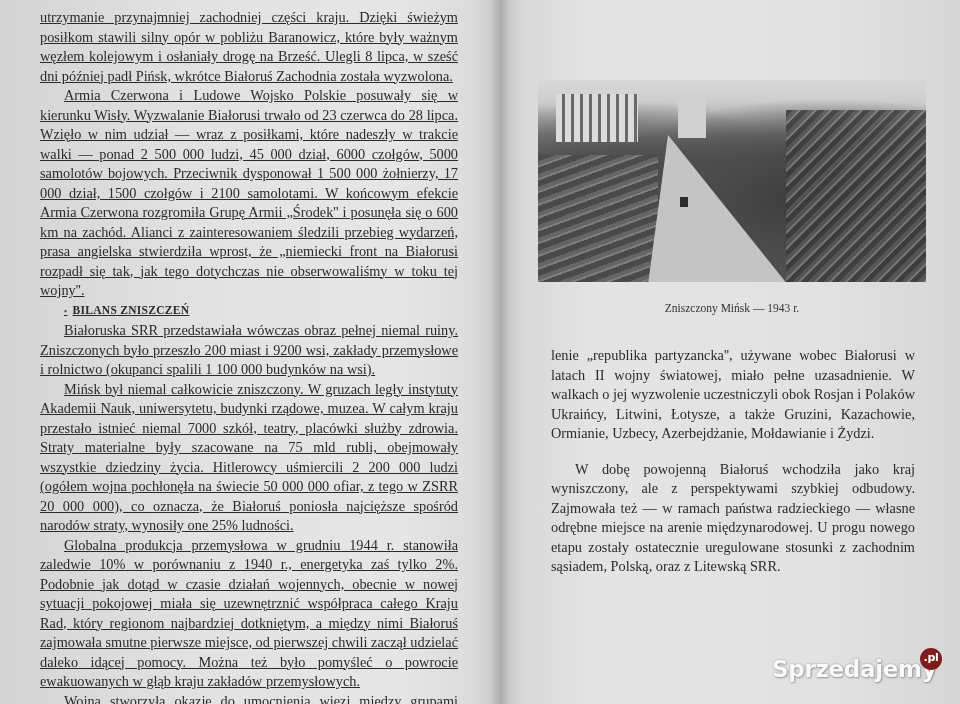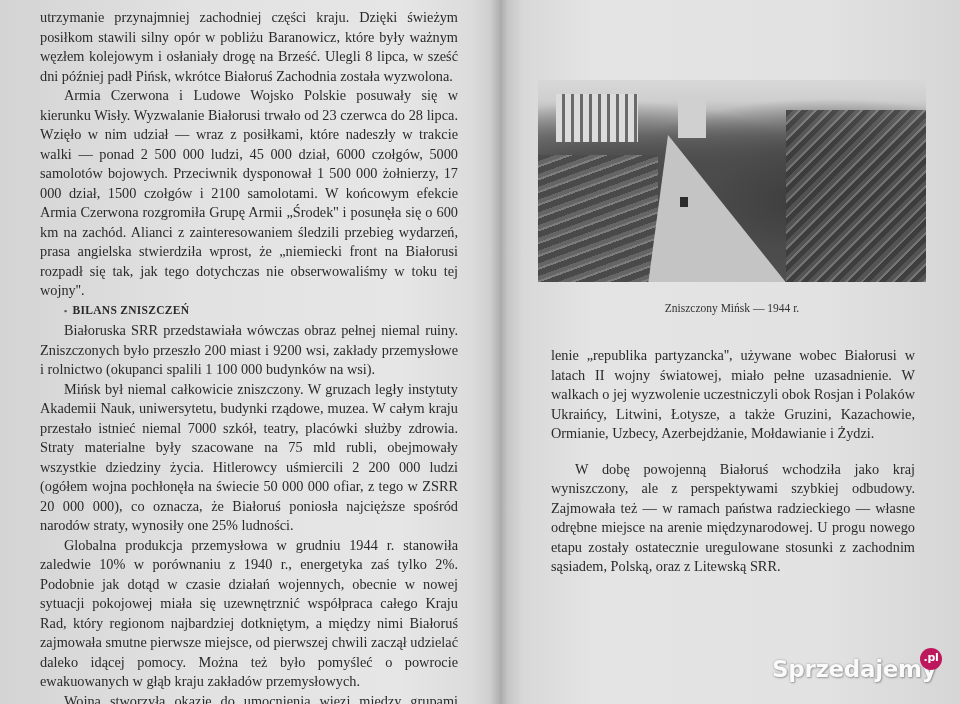--- a/index.html
+++ b/index.html
@@ -18,21 +18,21 @@
     background:linear-gradient(90deg,#bdbdbd 0%,#d8d8d8 5%,#e4e4e4 20%,#e2e2e2 70%,#d6d6d6 100%);
   }
   .spine {
     position:absolute; left:490px; top:0; width:18px; height:704px;
     background:linear-gradient(90deg,rgba(0,0,0,0) 0%,rgba(0,0,0,0.12) 50%,rgba(0,0,0,0) 100%);
   }
   .left-text {
     position:absolute; left:40px; top:8px; width:418px;
     font-size:14.3px; line-height:19.5px; text-align:justify;
   }
-  .left-text p { margin:0; text-indent:24px; }
+  .left-text p { margin:0; text-indent:24px;text-decoration:underline; }
   .left-text p.noindent { text-indent:0; }
   .heading {
     margin:22px 0 14px -10px; font-size:11.5px; font-weight:bold; letter-spacing:0.3px;
     text-indent:0;
   }
   .heading .bullet { font-size:9px; margin-right:5px; color:#555; }
   .photo {
     position:absolute; left:538px; top:80px; width:388px; height:202px;
     background:
       radial-gradient(ellipse at 75% 60%, #3a3a3a 0%, #4b4b4b 30%, rgba(70,70,70,0) 60%),
@@ -78,21 +78,21 @@
   .right-text p.noindent { text-indent:0; }
   .watermark {
     position:absolute; left:772px; top:656px;
     font-family:"DejaVu Sans","Liberation Sans",sans-serif;
     font-weight:bold; font-size:23px; color:#fafafa;
     text-shadow:0 0 2px rgba(0,0,0,0.35),1px 1px 2px rgba(0,0,0,0.25);
     letter-spacing:-0.3px;
   }
   .watermark .badge {
     position:absolute; left:148px; top:-8px; width:22px; height:22px; border-radius:50%;
-    background:#be185d; color:#fff; font-size:11px; line-height:20px; text-align:center;
+    background:#7f1d1d; color:#fff; font-size:11px; line-height:20px; text-align:center;
     text-shadow:none;
   }
 </style>
 </head>
 <body>
 
 <div class="page-left"></div>
 <div class="page-right"></div>
 <div class="spine"></div>
 
@@ -107,21 +107,21 @@
 </div>
 
 <div class="photo">
   <div class="bldg"></div>
   <div class="bldg2"></div>
   <div class="ruin-left"></div>
   <div class="road"></div>
   <div class="ruin"></div>
   <div class="car"></div>
 </div>
-<div class="caption">Zniszczony Mińsk — 1944 r.</div>
+<div class="caption">Zniszczony Mińsk — 1943 r.</div>
 
 <div class="right-text">
   <p class="noindent">lenie „republika partyzancka'', używane wobec Białorusi w latach II wojny światowej, miało pełne uzasadnienie. W walkach o jej wyzwolenie uczestniczyli obok Rosjan i Polaków Ukraińcy, Litwini, Łotysze, a także Gruzini, Kazachowie, Ormianie, Uzbecy, Azerbejdżanie, Mołdawianie i Żydzi.</p>
   <p>W dobę powojenną Białoruś wchodziła jako kraj wyniszczony, ale z perspektywami szybkiej odbudowy. Zajmowała też — w ramach państwa radzieckiego — własne odrębne miejsce na arenie międzynarodowej. U progu nowego etapu zostały ostatecznie uregulowane stosunki z zachodnim sąsiadem, Polską, oraz z Litewską SRR.</p>
 </div>
 
 <div class="watermark">
   <span>Sprzedajemy</span>
   <span class="badge">.pl</span>
 </div>

